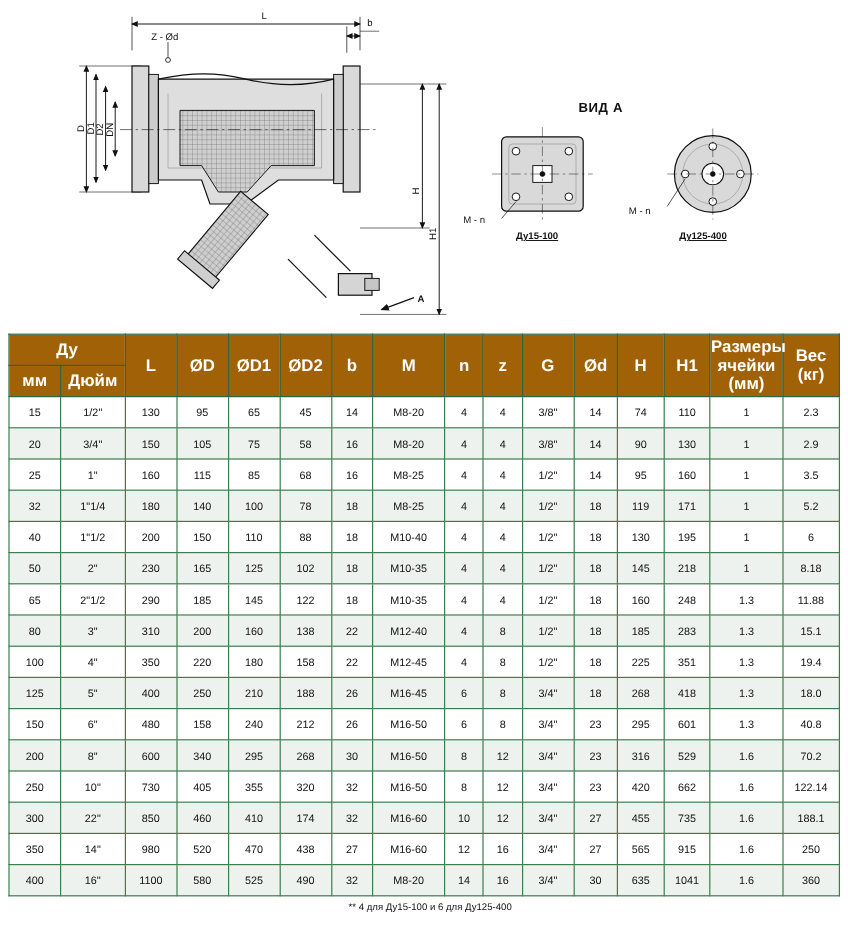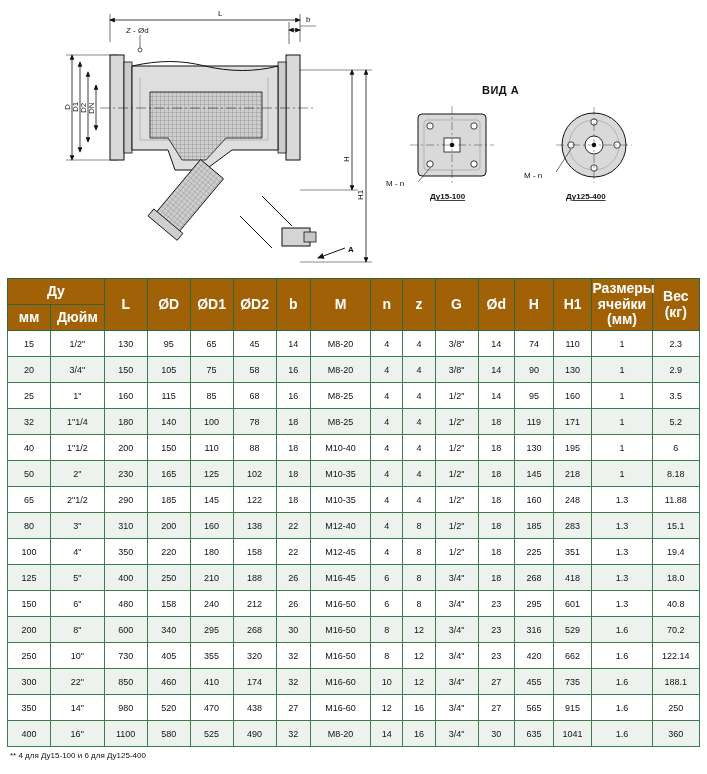--- a/index.html
+++ b/index.html
@@ -47,20 +47,21 @@
     line-height:1.1;
     border:1px solid #2e6640;
   }
   tbody tr:nth-child(odd) td{background:#ffffff;}
   tbody tr:nth-child(even) td{background:#eef2ee;}
   tbody tr td{border:1px solid #3c7d4e;}
   .foot{
     font-size:8px;
     margin:4px 0 0 10px;
     color:#111;
+    text-align:center;
   }
 </style>
 </head>
 <body>
 
 <div class="drawing">
 
   <svg width="707" height="278" viewBox="0 0 707 278">
     <defs>
       <pattern id="hatchA" width="5" height="5" patternTransform="rotate(45)" patternUnits="userSpaceOnUse">

